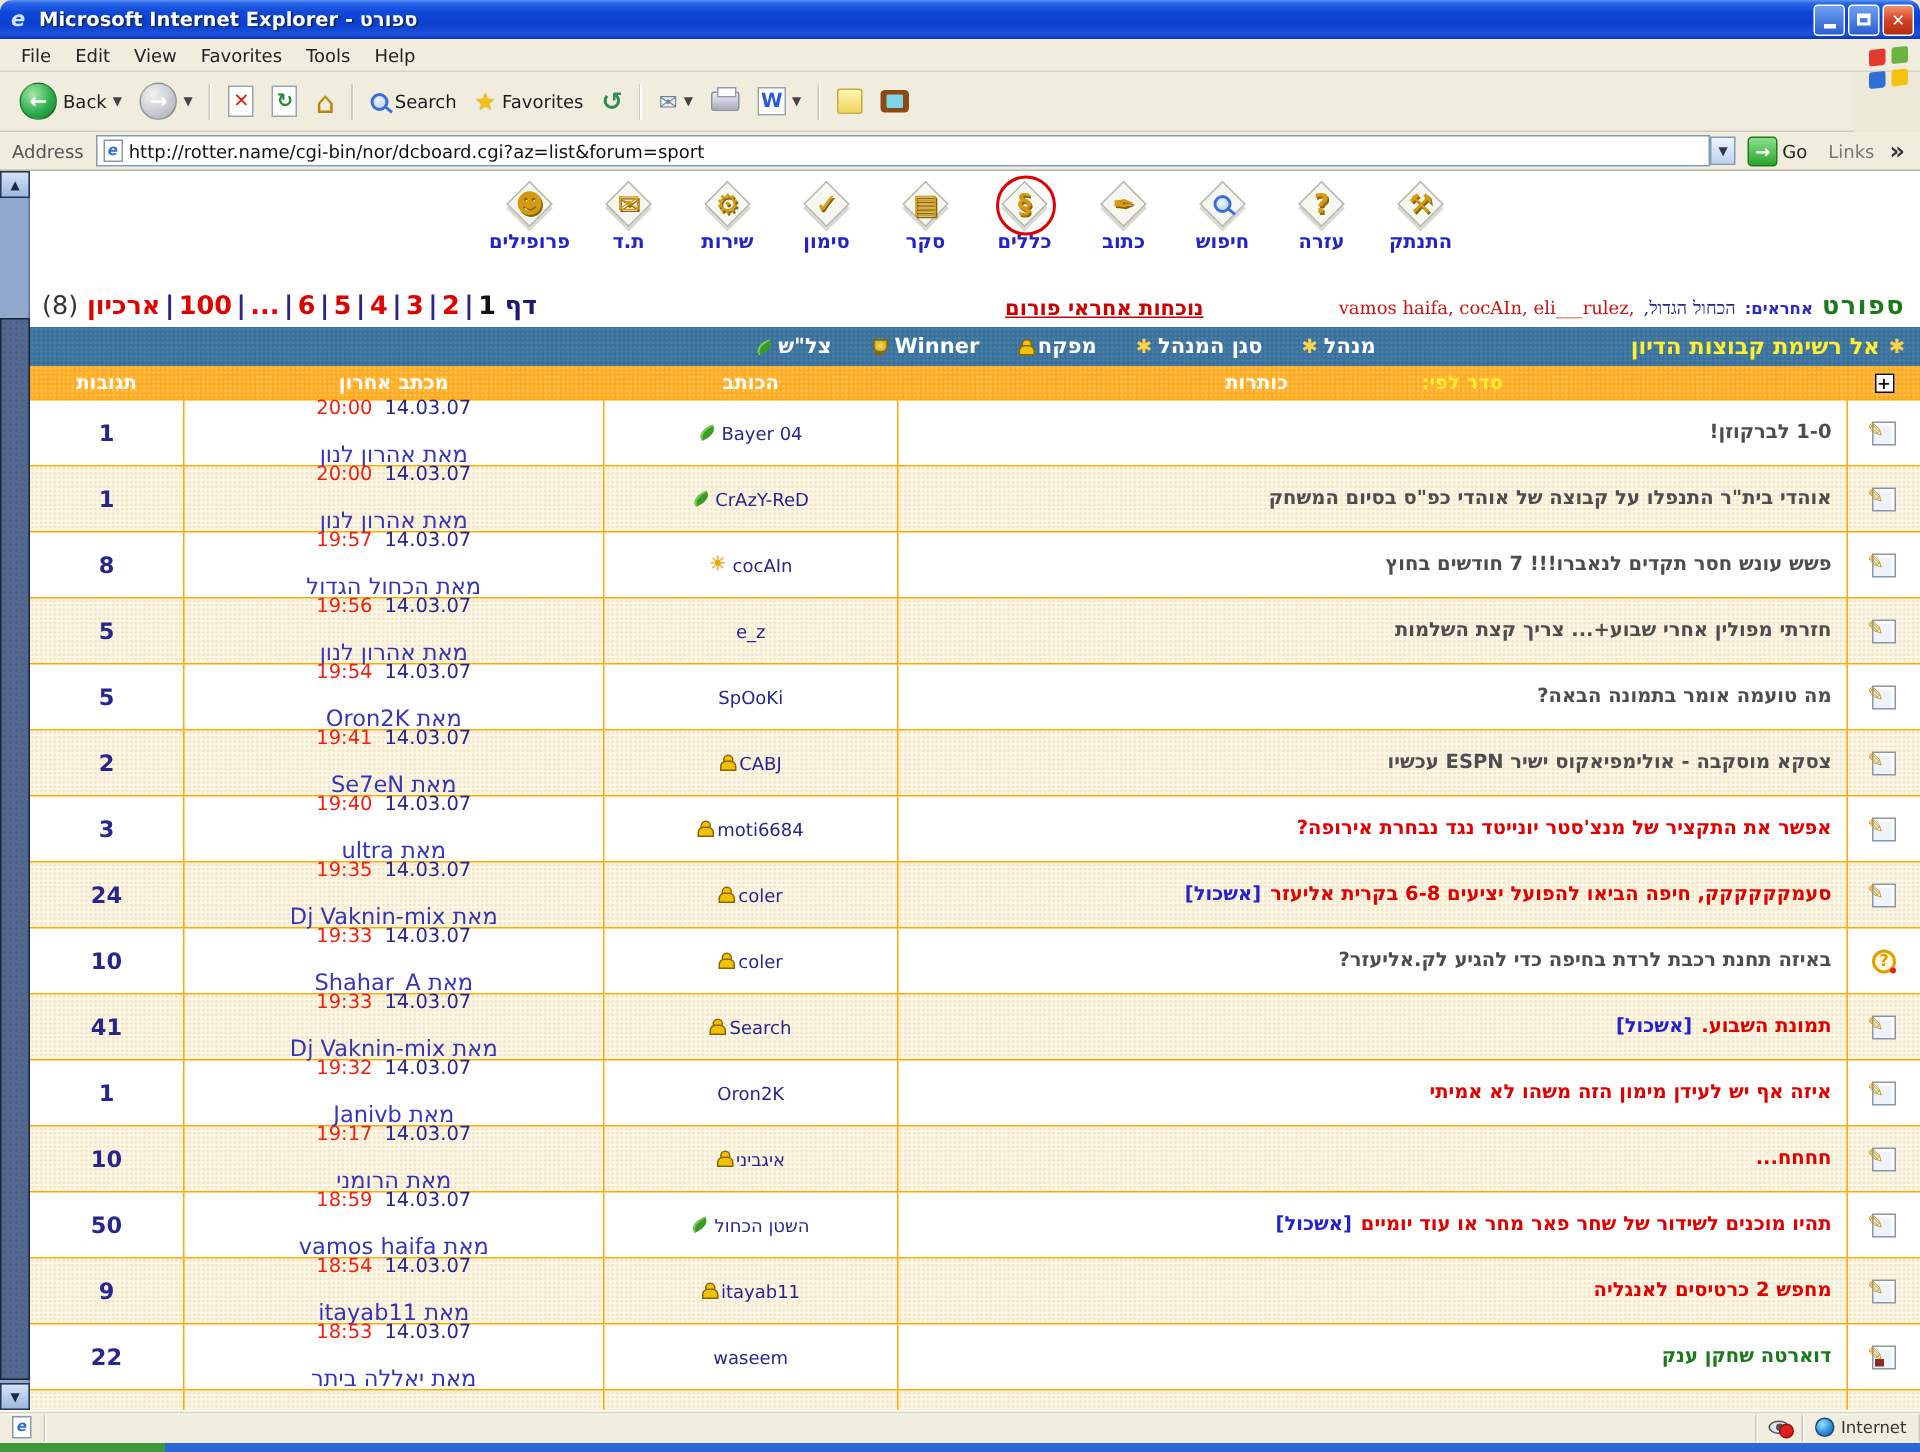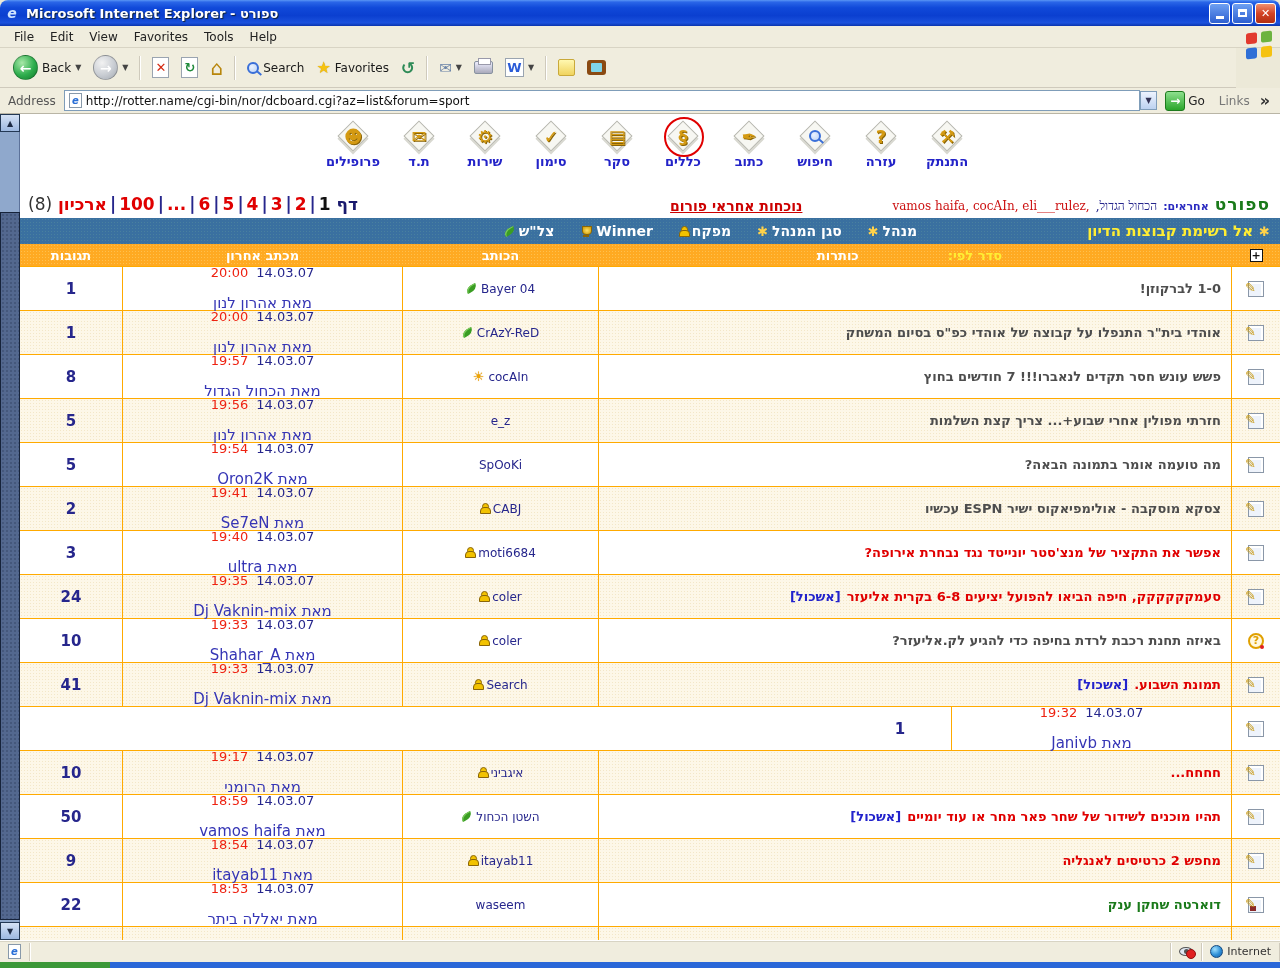--- a/index.html
+++ b/index.html
@@ -684,20 +684,26 @@
               <span>41</span>
             </div>
           </div>
           <div class="row">
             <div class="cell c1">
               <span class="ri">
                 <span class="paper"></span>
                 <span class="pen">✎</span>
               </span>
             </div>
+            <div class="cell c2">
+              <a class="t-red">איזה אף יש לעידן מימון הזה משהו לא אמיתי</a>
+            </div>
+            <div class="cell c3">
+              <a>Oron2K</a>
+            </div>
             <div class="cell c4">
               <span class="dtline">
                 <span class="time">19:32</span>
                 <span class="date">14.03.07</span>
               </span>
               <span class="byline">מאת Janivb</span>
             </div>
             <div class="cell c5">
               <span>1</span>
             </div>

